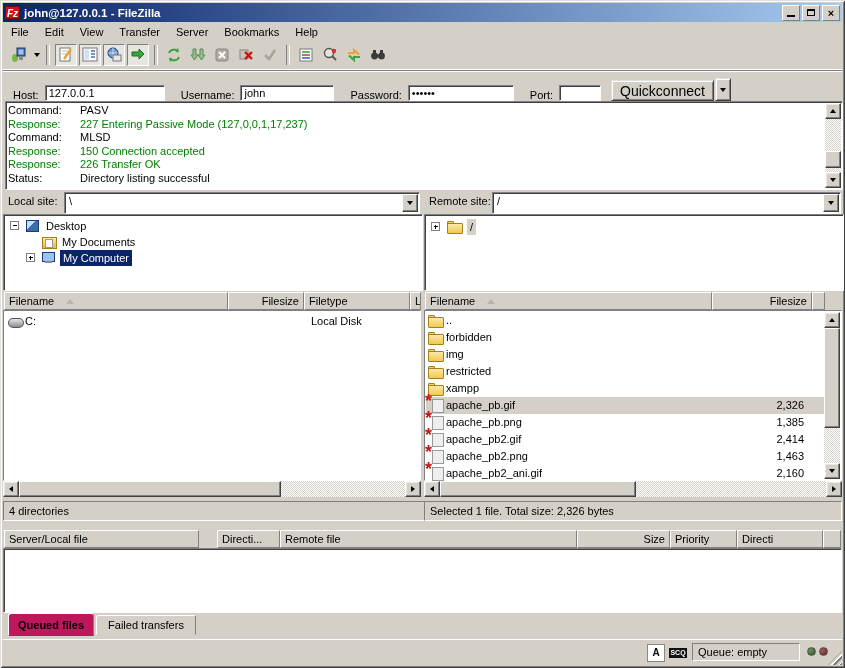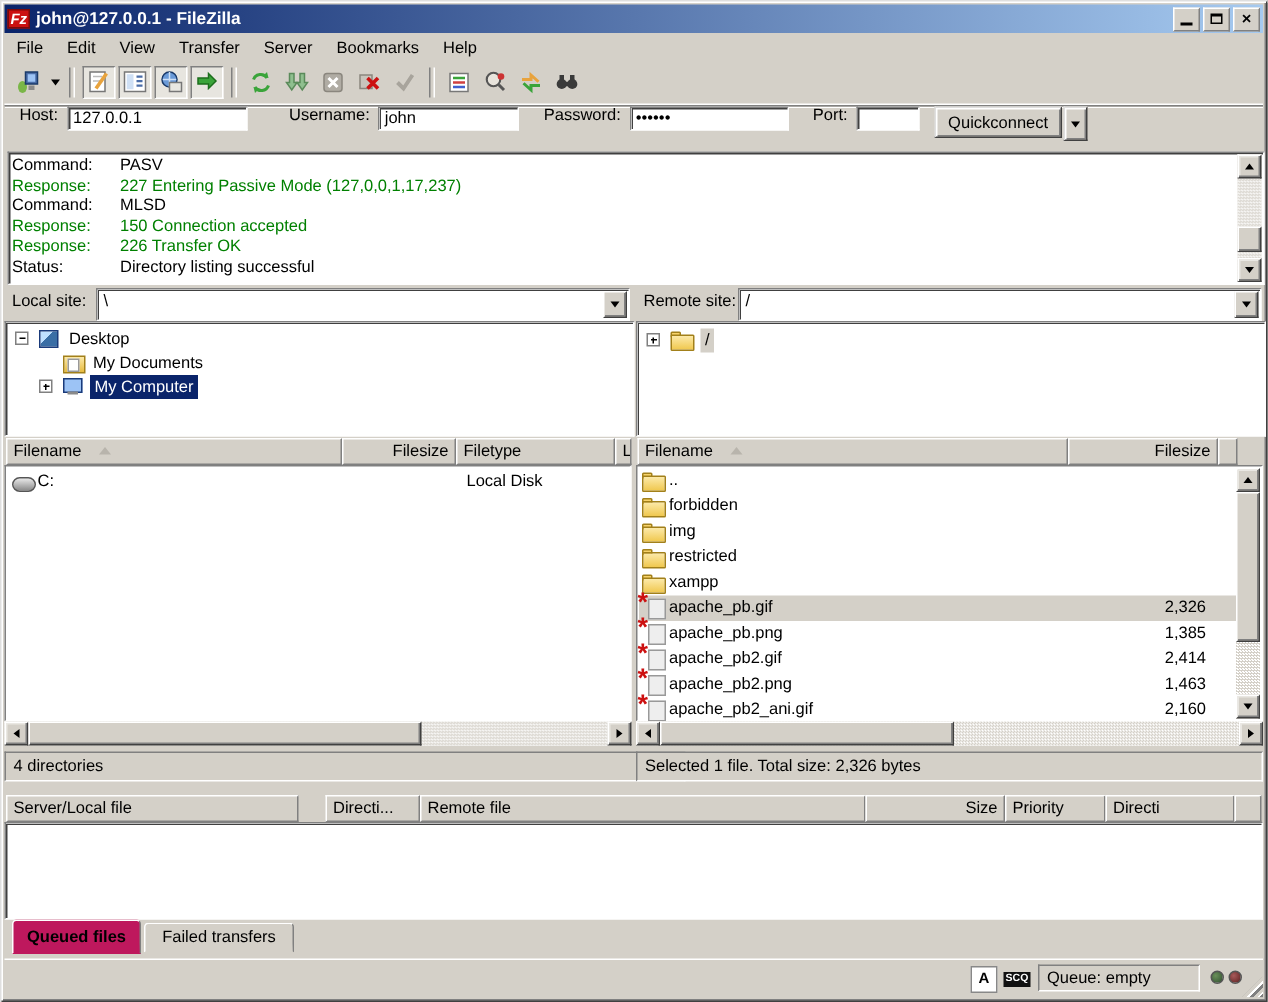--- a/index.html
+++ b/index.html
@@ -30,21 +30,21 @@
   .tsep{width:2px;height:20px;border-left:1px solid #808080;border-right:1px solid #fff;margin:0 4px;}
   .tbtn{width:22px;height:22px;display:flex;align-items:center;justify-content:center;margin:0 1px;}
   .tbtn.pressed{border:1px solid;border-color:#808080 #fff #fff #808080;background:#e7e5df;box-sizing:border-box;}
   .tbtn svg{display:block;}
   .drop{width:11px;height:22px;display:flex;align-items:center;justify-content:center;}
   .tri-dn{width:0;height:0;border-left:3px solid transparent;border-right:3px solid transparent;border-top:4px solid #000;}
   .tri-up{width:0;height:0;border-left:3px solid transparent;border-right:3px solid transparent;border-bottom:4px solid #000;}
   .tri-lf{width:0;height:0;border-top:3px solid transparent;border-bottom:3px solid transparent;border-right:4px solid #000;}
   .tri-rt{width:0;height:0;border-top:3px solid transparent;border-bottom:3px solid transparent;border-left:4px solid #000;}
   
-  #qcbar{left:3px;top:70px;width:839px;height:30px;display:flex;align-items:flex-start;border-top:1px solid #808080;box-shadow:inset 0 1px 0 #fff;}
+  #qcbar{left:3px;top:70px;width:839px;height:30px;display:flex;align-items:flex-end;border-top:1px solid #808080;box-shadow:inset 0 1px 0 #fff;}
   .qlabel{margin:0 6px 0 10px;}
   
   #log{left:5px;top:101px;width:836px;height:87px;background:#fff;}
   #log-inner{position:absolute;left:2px;top:2px;right:18px;bottom:2px;overflow:hidden;}
   .logline{height:13.5px;line-height:13.5px;white-space:nowrap;}
   .loglabel{display:inline-block;width:72px;}
   .t-command{color:#000;} .t-response{color:#008000;} .t-status{color:#000;}
   
   .sbtn{position:absolute;width:16px;height:16px;background:#d4d0c8;border:1px solid;border-color:#fff #404040 #404040 #fff;box-shadow:inset -1px -1px 0 #808080, inset 1px 1px 0 #e9e7e2;box-sizing:border-box;display:flex;align-items:center;justify-content:center;}
   .strack{background:#fff;background-image:conic-gradient(#fff 25%,#d4d0c8 0 50%,#fff 0 75%,#d4d0c8 0);background-size:2px 2px;}
@@ -223,27 +223,27 @@
         <rect x="6" y="7.5" width="4" height="3" fill="#3a3a3a"></rect>
         <rect x="3" y="3" width="3" height="4" fill="#3a3a3a"></rect>
           <rect x="10" y="3" width="3" height="4" fill="#3a3a3a"></rect>
       </svg>
     </div>
   </div>
 
   <div id="qcbar" class="abs">
     <span class="qlabel">Host:</span>
     <input class="field sunkendeep" style="width: 112px;" value="127.0.0.1">
-    <span class="qlabel" style="margin-left:28px">Username:</span>
+    <span class="qlabel" style="margin-left:16px">Username:</span>
     <input class="field sunkendeep" style="width: 86px;" value="john">
     <span class="qlabel" style="margin-left:16px">Password:</span>
     <input class="field sunkendeep" style="width: 98px;" value="••••••">
     <span class="qlabel" style="margin-left:16px">Port:</span>
     <input class="field sunkendeep" style="width: 34px;" value="">
-    <button class="raised2" style="margin-left:10px;height:21px;padding:0 8px;font-size:11px;font-family:inherit">Quickconnect</button>
+    <button class="raised2" style="margin-left:10px;height:21px;padding:0 8px;font-size:14px;font-family:inherit">Quickconnect</button>
     <div class="raised2" style="width:14px;height:21px;display:flex;align-items:center;justify-content:center;margin-left:1px">
         <div class="tri-dn"></div>
       </div>
   </div>
 
   <div id="log" class="abs sunkendeep">
     <div id="log-inner">
       <div class="logline t-command"><span class="loglabel">Command:</span><span>PASV</span></div>
       <div class="logline t-response"><span class="loglabel">Response:</span><span>227 Entering Passive Mode (127,0,0,1,17,237)</span></div>
       <div class="logline t-command"><span class="loglabel">Command:</span><span>MLSD</span></div>

